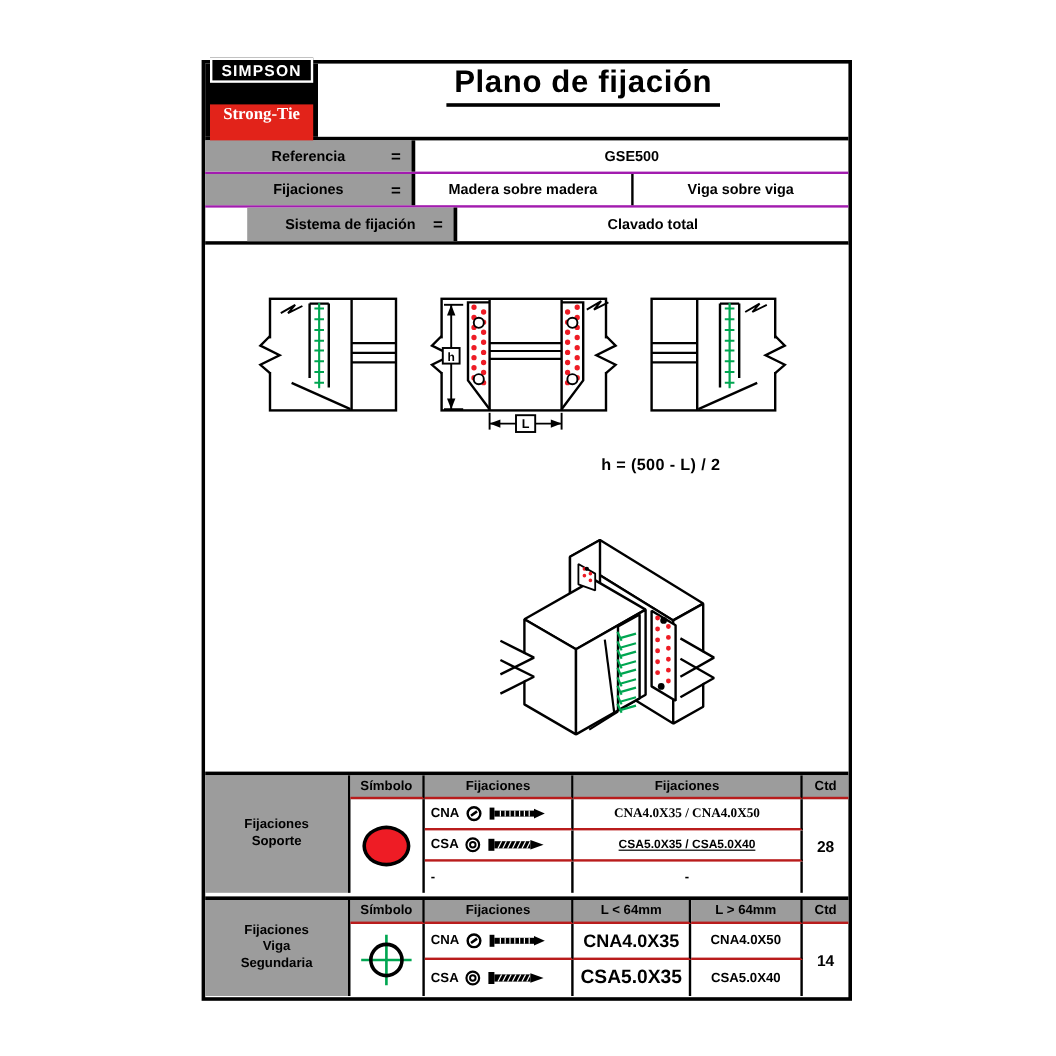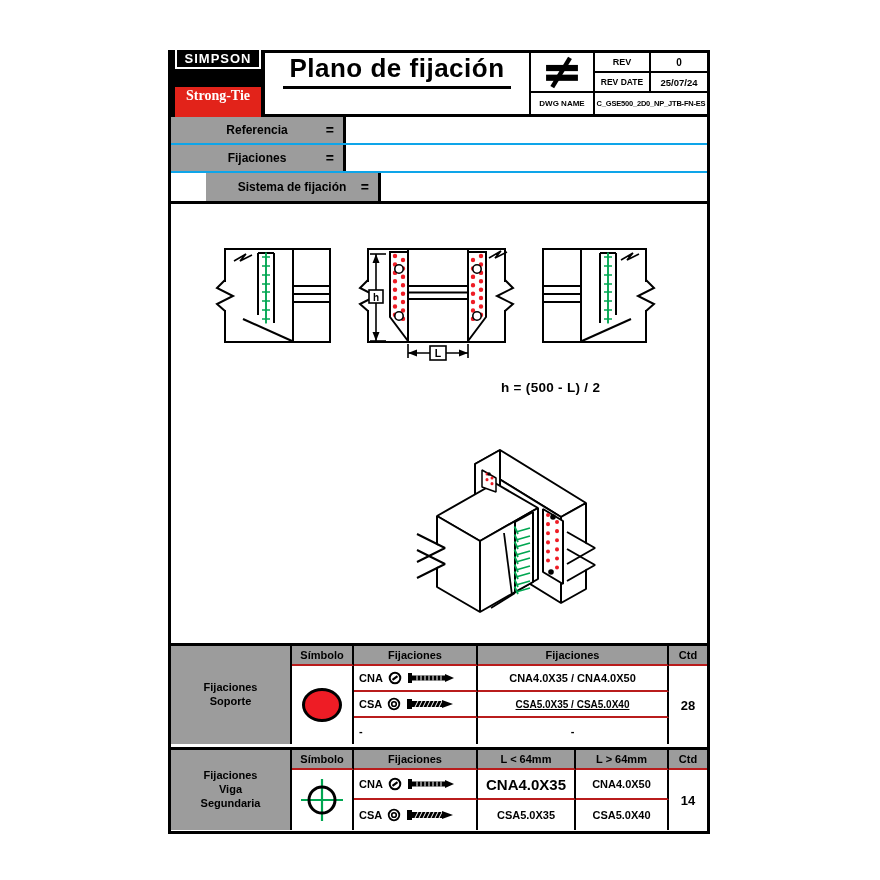--- a/index.html
+++ b/index.html
@@ -19,21 +19,21 @@
   .i-sym   { grid-area:1/1/3/2; border-right:2px solid #000; border-bottom:2px solid #000; }
   .i-r1l { grid-area:1/2/2/3; border-right:2px solid #000; border-bottom:2px solid #000; font-size:9px; }
   .i-r1v { grid-area:1/3/2/4; border-bottom:2px solid #000; font-size:10px; }
   .i-r2l { grid-area:2/2/3/3; border-right:2px solid #000; border-bottom:2px solid #000; font-size:8.5px; }
   .i-r2v { grid-area:2/3/3/4; border-bottom:2px solid #000; font-size:9.5px; }
   .i-r3l { grid-area:3/1/4/2; border-right:2px solid #000; font-size:8px; }
   .i-r3v { grid-area:3/2/4/4; font-size:7.5px; letter-spacing:-0.2px; }
 
   
   .ref { border-bottom:3px solid #000; }
-  .ref-row { display:grid; grid-template-columns:175px 1fr; height:28px; border-bottom:2px solid #0ea5e9; }
+  .ref-row { display:grid; grid-template-columns:175px 1fr; height:28px; border-bottom:2px solid #a21caf; }
   .ref-row:last-child { border-bottom:none;margin-left:35px; }
   .ref-label { background:#9c9c9c; border-right:3px solid #000; position:relative; display:flex; align-items:center; justify-content:center; font-weight:bold; font-size:12px; }
   .ref-eq { position:absolute; right:9px; font-size:14px; }
   .ref-vals { display:flex; }
   .ref-val { flex:1; display:flex; align-items:center; justify-content:center; font-weight:bold; font-size:12px; }
   .ref-val + .ref-val { border-left:2px solid #000; }
 
   
   .draw { position:relative; height:442px; border-bottom:3px solid #000; background:#fff; }
   .draw svg { position:absolute; left:0; top:0; }
@@ -59,54 +59,49 @@
  <div class="sheet">
 
   <div class="hdr">
     <div class="logo-cell">
       <div class="brand-top">SIMPSON</div>
       <div class="brand-bot">Strong-Tie</div>
     </div>
     <div class="title-cell">
       <span class="doc-title">Plano de fijación</span>
     </div>
-    <div class="info">
-      <div class="i-sym">
-        <svg width="46" height="36" viewBox="0 0 52 40">
-          <rect x="8" y="12" width="36" height="7" fill="#000"></rect>
-          <rect x="8" y="23" width="36" height="7" fill="#000"></rect>
-          <line x1="35" y1="4" x2="15" y2="37" stroke="#000" stroke-width="5"></line>
-        </svg>
-      </div>
-      <div class="i-r1l">REV</div>
-      <div class="i-r1v">0</div>
-      <div class="i-r2l">REV DATE</div>
-      <div class="i-r2v">25/07/24</div>
-      <div class="i-r3l">DWG NAME</div>
-      <div class="i-r3v">C_GSE500_2D0_NP_JTB-FN-ES</div>
-    </div>
   </div>
 
   <div class="ref">
     <div class="ref-row">
       <div class="ref-label">
         <span>Referencia</span>
         <span class="ref-eq">=</span>
       </div>
+      <div class="ref-vals">
+        <div class="ref-val">GSE500</div>
+      </div>
     </div>
     <div class="ref-row">
       <div class="ref-label">
         <span>Fijaciones</span>
         <span class="ref-eq">=</span>
       </div>
+      <div class="ref-vals">
+        <div class="ref-val">Madera sobre madera</div>
+        <div class="ref-val">Viga sobre viga</div>
+      </div>
     </div>
     <div class="ref-row">
       <div class="ref-label">
         <span>Sistema de fijación</span>
         <span class="ref-eq">=</span>
+      </div>
+      <div class="ref-vals">
+        <div class="ref-val">Clavado total</div>
       </div>
     </div>
   </div>
 
   <div class="draw">
    <svg width="536" height="442" viewBox="0 0 536 442">
 
     <g stroke="#000" stroke-width="2" fill="none">
       <rect x="54" y="45" width="105" height="93"></rect>
       <line x1="122" y1="45" x2="122" y2="138"></line>
@@ -274,21 +269,21 @@
               <line x1="14" y1="4.5" x2="14" y2="9.5"></line>
               <line x1="18" y1="4.5" x2="18" y2="9.5"></line>
               <line x1="22" y1="4.5" x2="22" y2="9.5"></line>
               <line x1="26" y1="4.5" x2="26" y2="9.5"></line>
               <line x1="30" y1="4.5" x2="30" y2="9.5"></line>
               <line x1="34" y1="4.5" x2="34" y2="9.5"></line>
             </g>
         <polygon points="38,3 47,7 38,11" fill="#000"></polygon>
       </svg>
     </div>
-    <div class="br bb" style="grid-area:2/4/3/5; font-size:11px;">CNA4.0X35 / CNA4.0X50</div>
+    <div class="br bb" style="grid-area:2/4/3/5; font-size:11px;font-family:Liberation Serif, serif;">CNA4.0X35 / CNA4.0X50</div>
 
     <div class="br bb fix-cell" style="grid-area:3/3/4/4;">
       <span>CSA</span>
       <svg width="14" height="14" viewBox="0 0 14 14">
         <circle cx="7" cy="7" r="5.3" fill="#fff" stroke="#000" stroke-width="1.8"></circle>
         <circle cx="7" cy="7" r="2.3" fill="#fff" stroke="#000" stroke-width="1.6"></circle>
       </svg>
       <svg width="48" height="14" viewBox="0 0 48 14">
         <rect x="1" y="2" width="5" height="10" fill="#000"></rect>
         <rect x="6" y="4" width="30" height="6" fill="#000"></rect>
@@ -370,20 +365,20 @@
               <line x1="13" y1="10" x2="16" y2="4"></line>
               <line x1="17" y1="10" x2="20" y2="4"></line>
               <line x1="21" y1="10" x2="24" y2="4"></line>
               <line x1="25" y1="10" x2="28" y2="4"></line>
               <line x1="29" y1="10" x2="32" y2="4"></line>
               <line x1="33" y1="10" x2="36" y2="4"></line>
             </g>
         <polygon points="36,3 47,7 36,11" fill="#000"></polygon>
       </svg>
     </div>
-    <div class="br" style="grid-area:3/4/4/5; font-size:11px;">CSA5.0X35</div>
+    <div class="br" style="grid-area:3/4/4/5; font-size:16px;">CSA5.0X35</div>
     <div class="br" style="grid-area:3/5/4/6; font-size:11px;">CSA5.0X40</div>
 
     <div class="qty" style="grid-area:2/6/4/7;">14</div>
   </div>
 
  </div>
 </div>
 
 </body></html>

